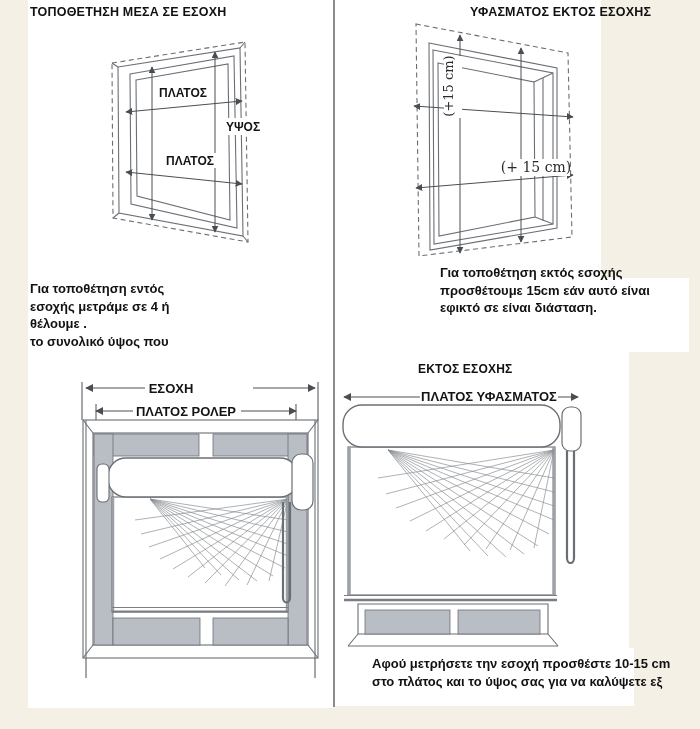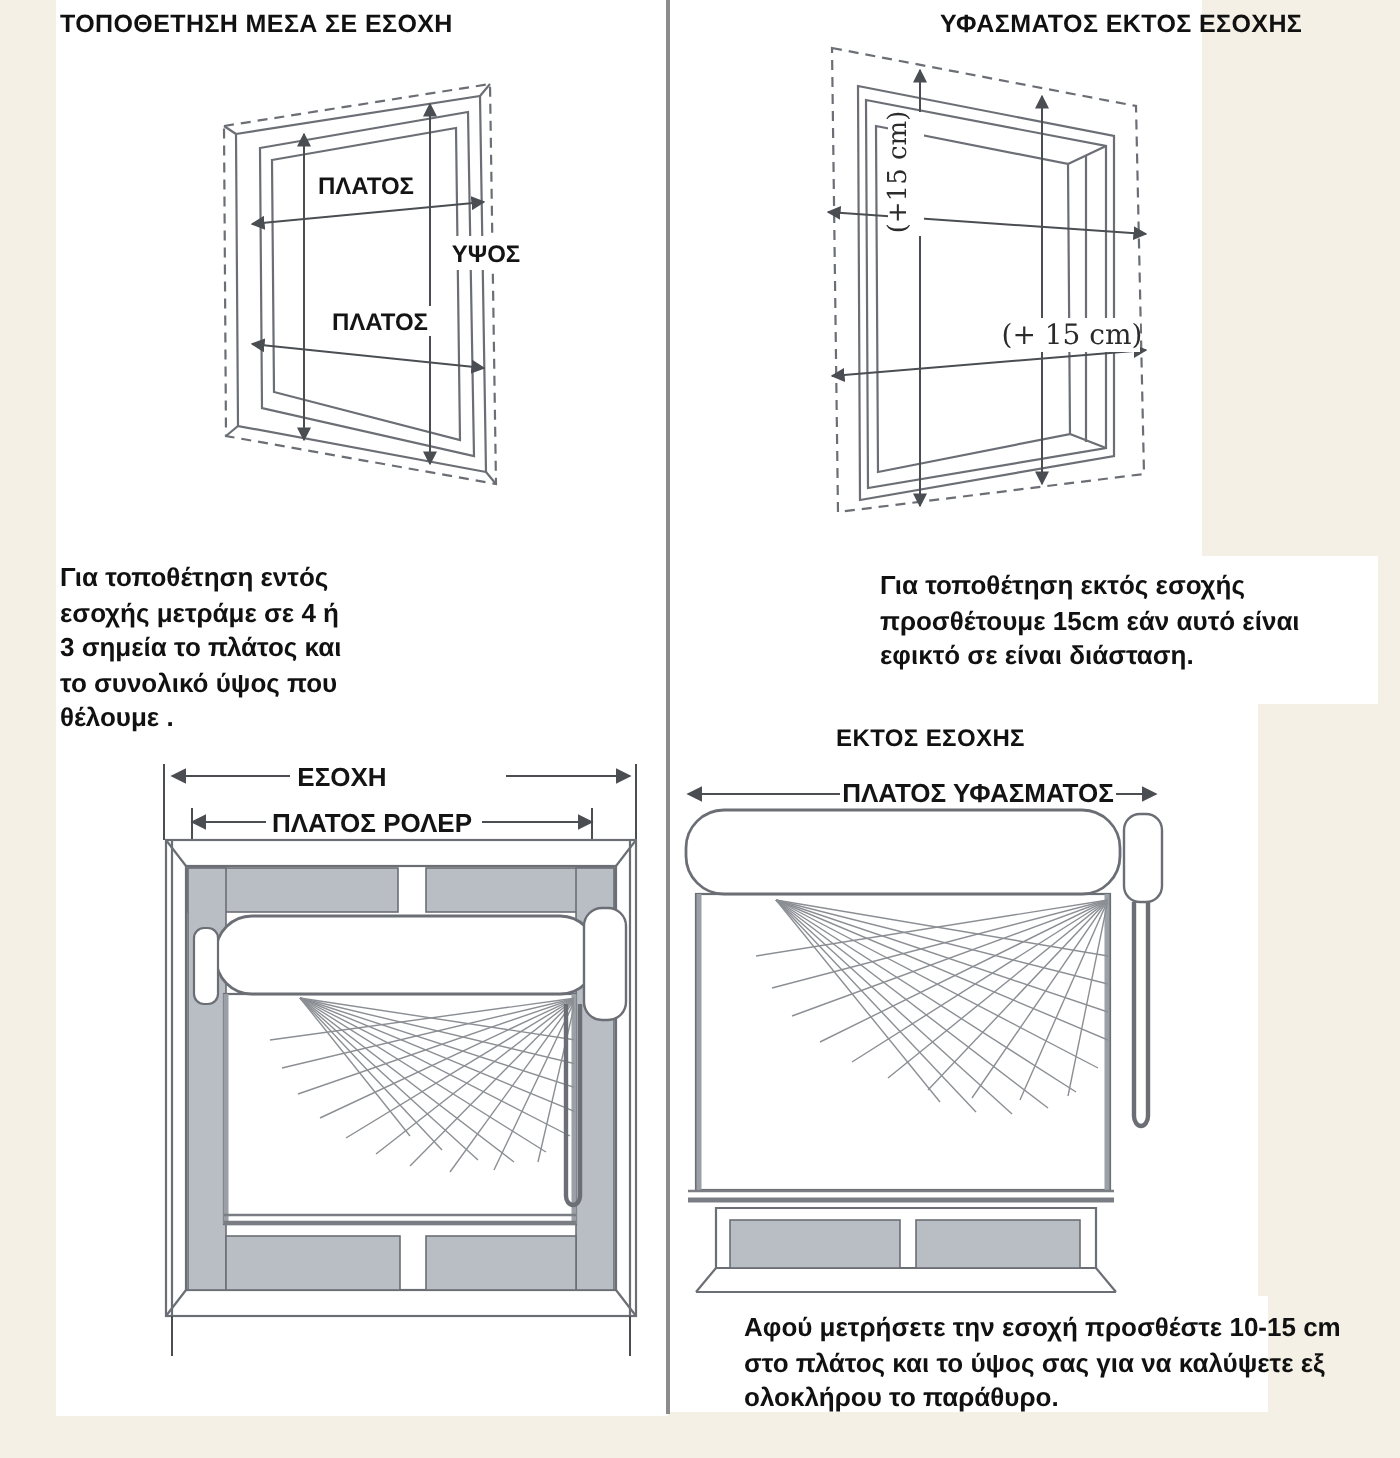--- a/index.html
+++ b/index.html
@@ -68,23 +68,22 @@
   <text class="dlabel" x="97" y="63" text-anchor="middle">ΠΛΑΤΟΣ</text>
   <rect x="72" y="119" width="64" height="15" fill="#fff"></rect>
   <text class="dlabel" x="104" y="131" text-anchor="middle">ΠΛΑΤΟΣ</text>
   <rect x="134" y="84" width="47" height="17" fill="#fff"></rect>
   <text class="dlabel" x="157" y="97" text-anchor="middle">ΥΨΟΣ</text>
 </svg>
 
 <div class="note" style="left:30px;top:280px;">
   <div class="ln">Για τοποθέτηση εντός</div>
   <div class="ln">εσοχής μετράμε σε 4 ή</div>
-  <div class="ln">3 σημεία το πλάτος και</div>
+  <div class="ln">θέλουμε .</div>
   <div class="ln">το συνολικό ύψος που</div>
-  <div class="ln">θέλουμε .</div>
 </div>
 
 <div class="title" style="left:470px;top:5px;">ΥΦΑΣΜΑΤΟΣ ΕΚΤΟΣ ΕΣΟΧΗΣ</div>
 
 <svg style="left:396px;top:20px;" width="190" height="252" viewBox="0 0 190 252">
   <defs>
     <marker id="m2" viewBox="0 0 10 10" refX="9" refY="5" markerWidth="7" markerHeight="7" orient="auto-start-reverse">
       <path d="M0,0 L10,5 L0,10 z" fill="#4a4e52"></path>
     </marker>
   </defs>
@@ -102,21 +101,21 @@
     <line class="arrow" x1="125" y1="28" x2="125" y2="222" marker-start="url(#m2)" marker-end="url(#m2)"></line>
     <line class="arrow" x1="18" y1="86" x2="177" y2="97" marker-start="url(#m2)" marker-end="url(#m2)"></line>
     <line class="arrow" x1="20" y1="168" x2="177" y2="155" marker-start="url(#m2)" marker-end="url(#m2)"></line>
   </g>
   <rect x="48" y="36" width="18" height="62" fill="#fff"></rect>
   <text class="serif" transform="rotate(-90 57 66)" x="57" y="66" text-anchor="middle">(+15 cm)</text>
   <rect x="106" y="139" width="68" height="17" fill="#fff"></rect>
   <text class="serif14" x="140" y="152" text-anchor="middle">(+ 15 cm)</text>
 </svg>
 
-<div class="note" style="left:440px;top:284px;">
+<div class="note" style="left:440px;top:264px;">
   <div class="ln">Για τοποθέτηση εκτός εσοχής</div>
   <div class="ln">προσθέτουμε 15cm εάν αυτό είναι</div>
   <div class="ln">εφικτό σε είναι διάσταση.</div>
 </div>
 
 <svg style="left:55px;top:372px;" width="290" height="330" viewBox="0 0 290 330">
   <defs>
     <marker id="m3" viewBox="0 0 10 10" refX="9" refY="5" markerWidth="8" markerHeight="8" orient="auto-start-reverse">
       <path d="M0,0 L10,5 L0,10 z" fill="#4a4e52"></path>
     </marker>
@@ -247,14 +246,13 @@
     <line class="frame-line" x1="210" y1="254" x2="220" y2="266"></line>
     <line class="frame-line" x1="10" y1="266" x2="220" y2="266"></line>
     <rect class="gray-fill" x="27" y="230" width="85" height="24"></rect>
     <rect class="gray-fill" x="120" y="230" width="82" height="24"></rect>
   </g>
 </svg>
 
 <div class="note" style="left:372px;top:655px;">
   <div class="ln">Αφού μετρήσετε την εσοχή προσθέστε 10-15 cm</div>
   <div class="ln">στο πλάτος και το ύψος σας για να καλύψετε εξ</div>
-  <div class="ln">ολοκλήρου το παράθυρο.</div>
 </div>
 
 </body></html>

